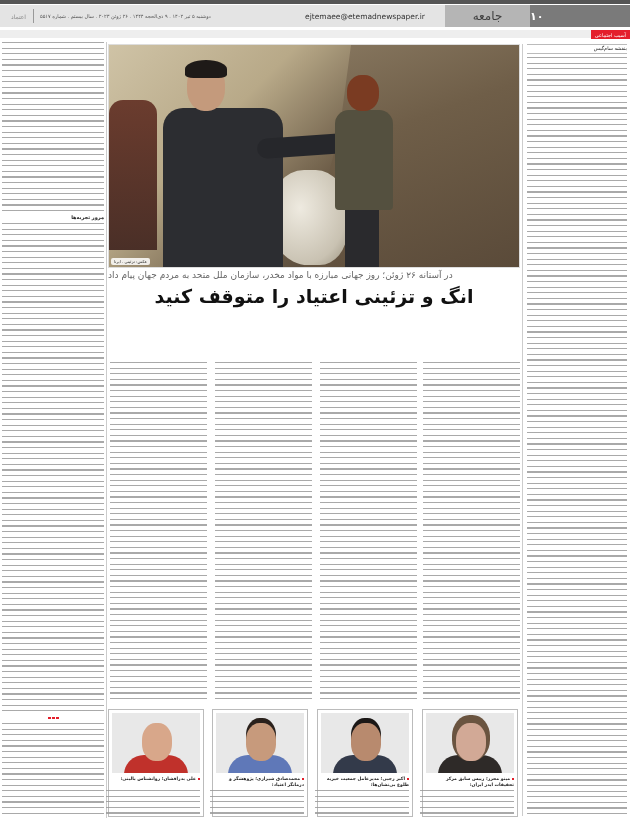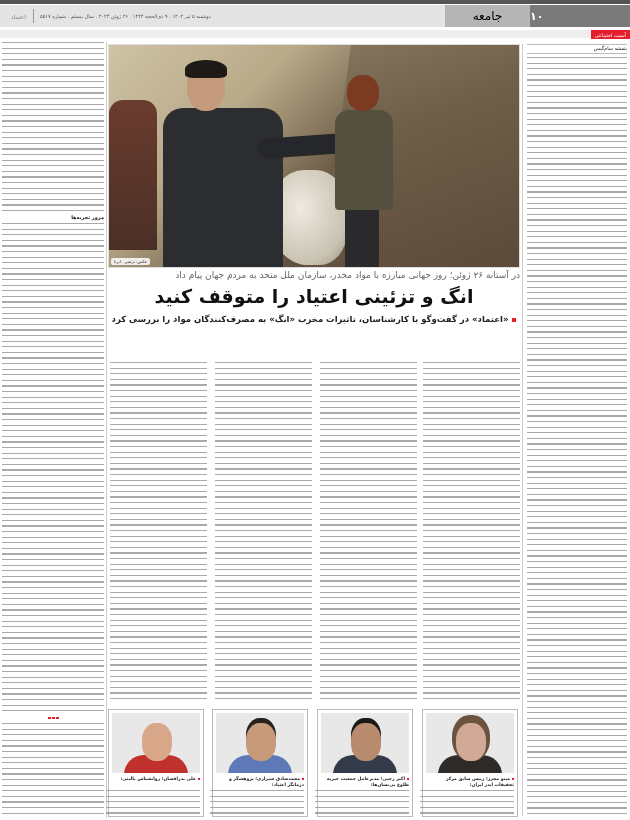--- a/index.html
+++ b/index.html
@@ -2,21 +2,21 @@
 <html><head>
 <meta charset="utf-8">
 <style>
   * { box-sizing: border-box; margin: 0; padding: 0; }
   html, body { width: 630px; height: 820px; background: #ffffff; overflow: hidden; }
   body { font-family: "DejaVu Sans", sans-serif; color: #222; position: relative; direction: rtl; }
 
   .topbar { position: absolute; left: 0; top: 0; width: 630px; height: 4px; background: #555; }
   .header { position: absolute; left: 0; top: 5px; width: 630px; height: 22px; background: #e4e4e4; display: flex; align-items: center; }
   .hdr-page { position: absolute; right: 0; top: 0; width: 100px; height: 22px; background: #7a7a7a; color: #fff; font-weight: bold; font-size: 11px; display: flex; align-items: center; justify-content: flex-end; padding-right: 8px; }
-  .hdr-section { position: absolute; right: 100px; top: 0; width: 85px; height: 22px; background: #b5b5b5; color: #000000; font-size: 12px; display: flex; align-items: center; justify-content: center; }
+  .hdr-section { position: absolute; right: 100px; top: 0; width: 85px; height: 22px; background: #b5b5b5; color: #404040; font-size: 12px; display: flex; align-items: center; justify-content: center; }
   .hdr-email { position: absolute; right: 190px; top: 0; height: 22px; width: 150px; font-size: 7.5px; color: #333; display: flex; align-items: center; justify-content: center; direction: ltr; }
   .hdr-date { position: absolute; left: 40px; top: 0; height: 22px; width: 200px; font-size: 5px; color: #555; display: flex; align-items: center; justify-content: flex-end; }
   .hdr-logo { position: absolute; left: 4px; top: 4px; width: 30px; height: 14px; border-right: 1px solid #999; font-size: 6px; color: #888; display: flex; align-items: center; justify-content: center; }
 
   .subbar { position: absolute; left: 0; top: 30px; width: 630px; height: 8px; background: #eeeeee; }
   .tag { position: absolute; right: 0; top: 30px; height: 9px; padding: 0 4px; background: #e41e2b; color: #fff; font-size: 5px; display: flex; align-items: center; }
 
   .col { position: absolute; font-size: 4px; line-height: 5.6px; color: #555; text-align: justify; overflow: hidden; }
   .textblock { width: 100%; background: repeating-linear-gradient(to bottom, #9a9a9a 0 1.2px, transparent 1.2px 5.6px); opacity: 0.85; }
   .subhead { font-weight: bold; font-size: 5px; color: #222; margin: 3px 0 2px; }
@@ -32,21 +32,21 @@
   .photo .officer .hair { position: absolute; left: 28px; top: -3px; width: 42px; height: 18px; background: #1e1a18; border-radius: 50% 50% 20% 20%; }
   .photo .officer .body { position: absolute; left: 6px; top: 45px; width: 120px; height: 161px; background: #2c2d31; border-radius: 20px 20px 0 0; }
   .photo .officer .arm { position: absolute; left: 100px; top: 72px; width: 120px; height: 20px; background: #26272b; border-radius: 10px; transform: rotate(-4deg); }
   .photo .boy { position: absolute; left: 222px; top: 30px; width: 65px; height: 194px; }
   .photo .boy .head { position: absolute; left: 16px; top: 0; width: 32px; height: 36px; background: #7a3b22; border-radius: 45%; }
   .photo .boy .body { position: absolute; left: 4px; top: 35px; width: 58px; height: 100px; background: #54503f; border-radius: 14px 14px 4px 4px; }
   .photo .boy .legs { position: absolute; left: 14px; top: 133px; width: 34px; height: 61px; background: #2a2a2d; }
   .photo .person-bg { position: absolute; left: 0; top: 55px; width: 48px; height: 150px; background: linear-gradient(#6b3c2e, #4a2f27); border-radius: 14px 14px 0 0; }
   .photo .caption { position: absolute; left: 2px; bottom: 2px; background: rgba(255,255,255,0.85); font-size: 4px; color: #222; padding: 1px 3px; border-radius: 2px; }
 
-  .kicker { position: absolute; left: 108px; top: 270px; width: 412px; text-align: right; font-size: 9px; color: #666; }
+  .kicker { position: absolute; left: 108px; top: 270px; width: 412px; text-align: left; font-size: 9px; color: #666; }
   .headline { position: absolute; left: 108px; top: 285px; width: 412px; text-align: center; font-size: 19px; font-weight: bold; color: #111; letter-spacing: -0.3px; }
   .lead { position: absolute; left: 108px; top: 314px; width: 412px; font-size: 8.5px; font-weight: bold; color: #222; line-height: 11px; text-align: center; }
   .lead .item { margin-bottom: 1px; }
   .lead .bullet { display: inline-block; width: 4px; height: 4px; background: #e41e2b; margin-left: 4px; vertical-align: middle; }
 
   .vrule { position: absolute; width: 1px; background: #ccc; }
 
   .cards { position: absolute; left: 108px; top: 709px; width: 412px; height: 108px; }
   .card { position: absolute; top: 0; width: 96px; height: 108px; border: 1px solid #bbb; background: #fff; }
   .card .pic { position: absolute; left: 3px; top: 3px; width: 88px; height: 60px; background: #e8e8e8; overflow: hidden; }
@@ -56,20 +56,21 @@
   .card .name .bullet { display: inline-block; width: 2px; height: 2px; background: #e41e2b; margin-left: 2px; vertical-align: middle; }
   .card .desc { position: absolute; left: 3px; right: 3px; top: 80px; height: 26px; }
 </style>
 </head>
 <body>
 
 <div class="topbar"></div>
 <div class="header">
   <div class="hdr-page">۱۰</div>
   <div class="hdr-section">جامعه</div>
+  <div class="hdr-email">ejtemaee@etemadnewspaper.ir</div>
   <div class="hdr-date">دوشنبه ۵ تیر ۱۴۰۲ . ۹ ذی‌الحجه ۱۴۴۴ . ۲۶ ژوئن ۲۰۲۳ . سال بیستم . شماره ۵۵۱۷</div>
   <div class="hdr-logo">اعتماد</div>
 </div>
 
 <div class="subbar"></div>
 <div class="tag">آسیب اجتماعی</div>
 
 <div class="col" style="right:3px; top:44px; width:100px; height:772px;">
   <div class="byline">بنفشه سام‌گیس</div>
   <div class="textblock" style="height:762px;"></div>
@@ -103,21 +104,20 @@
     <div class="legs"></div>
     <div class="body"></div>
     <div class="head"></div>
   </div>
   <div class="caption">عکس: تزئینی . ایرنا</div>
 </div>
 
 <div class="kicker">در آستانه ۲۶ ژوئن؛ روز جهانی مبارزه با مواد مخدر، سازمان ملل متحد به مردم جهان پیام داد</div>
 <div class="headline">انگ و تزئینی اعتیاد را متوقف کنید</div>
 <div class="lead">
-  <div class="item"><span class="bullet"></span><span>«اعتماد» در گفت‌وگو با کارشناسان، تاثیرات مخرب «انگ» به مصرف‌کنندگان مواد را بررسی کرد</span></div>
 </div>
 
 <div class="col" style="left:423px; top:362px; width:97px; height:342px;">
   <div class="textblock" style="height:342px;"></div>
 </div>
 <div class="col" style="left:320px; top:362px; width:97px; height:342px;">
   <div class="textblock" style="height:342px;"></div>
 </div>
 <div class="col" style="left:215px; top:362px; width:97px; height:342px;">
   <div class="textblock" style="height:342px;"></div>

